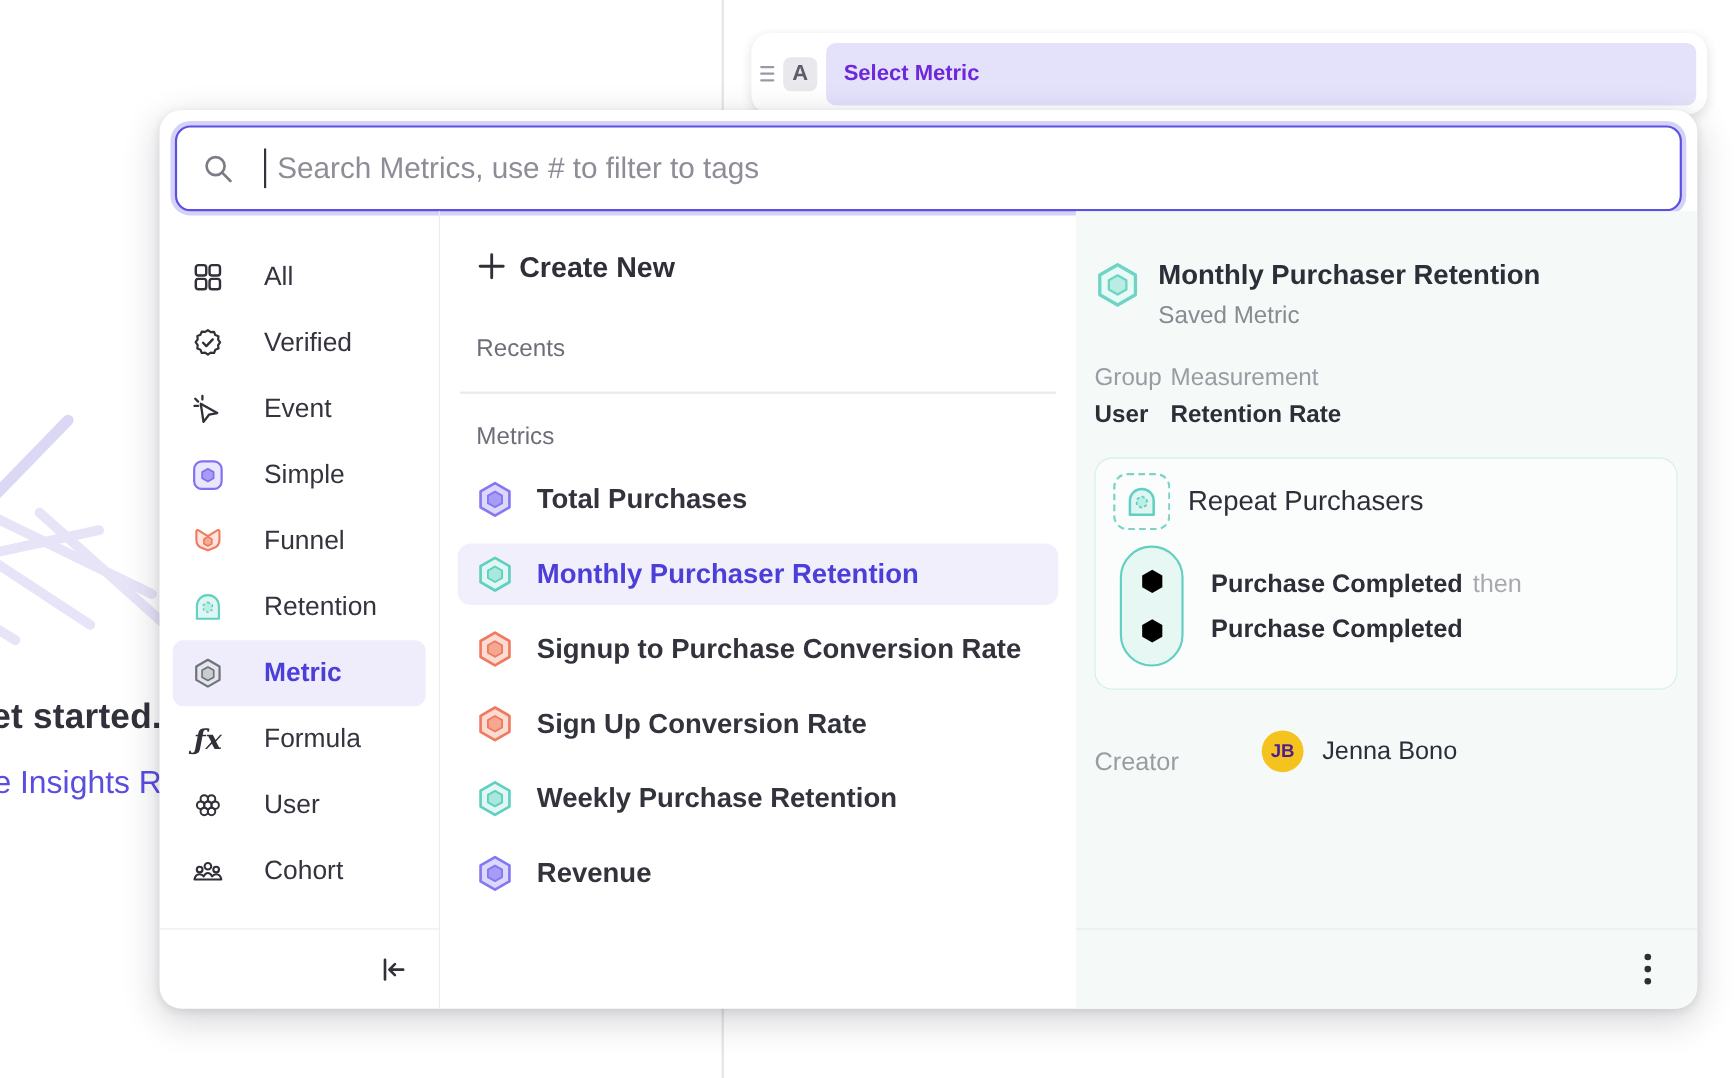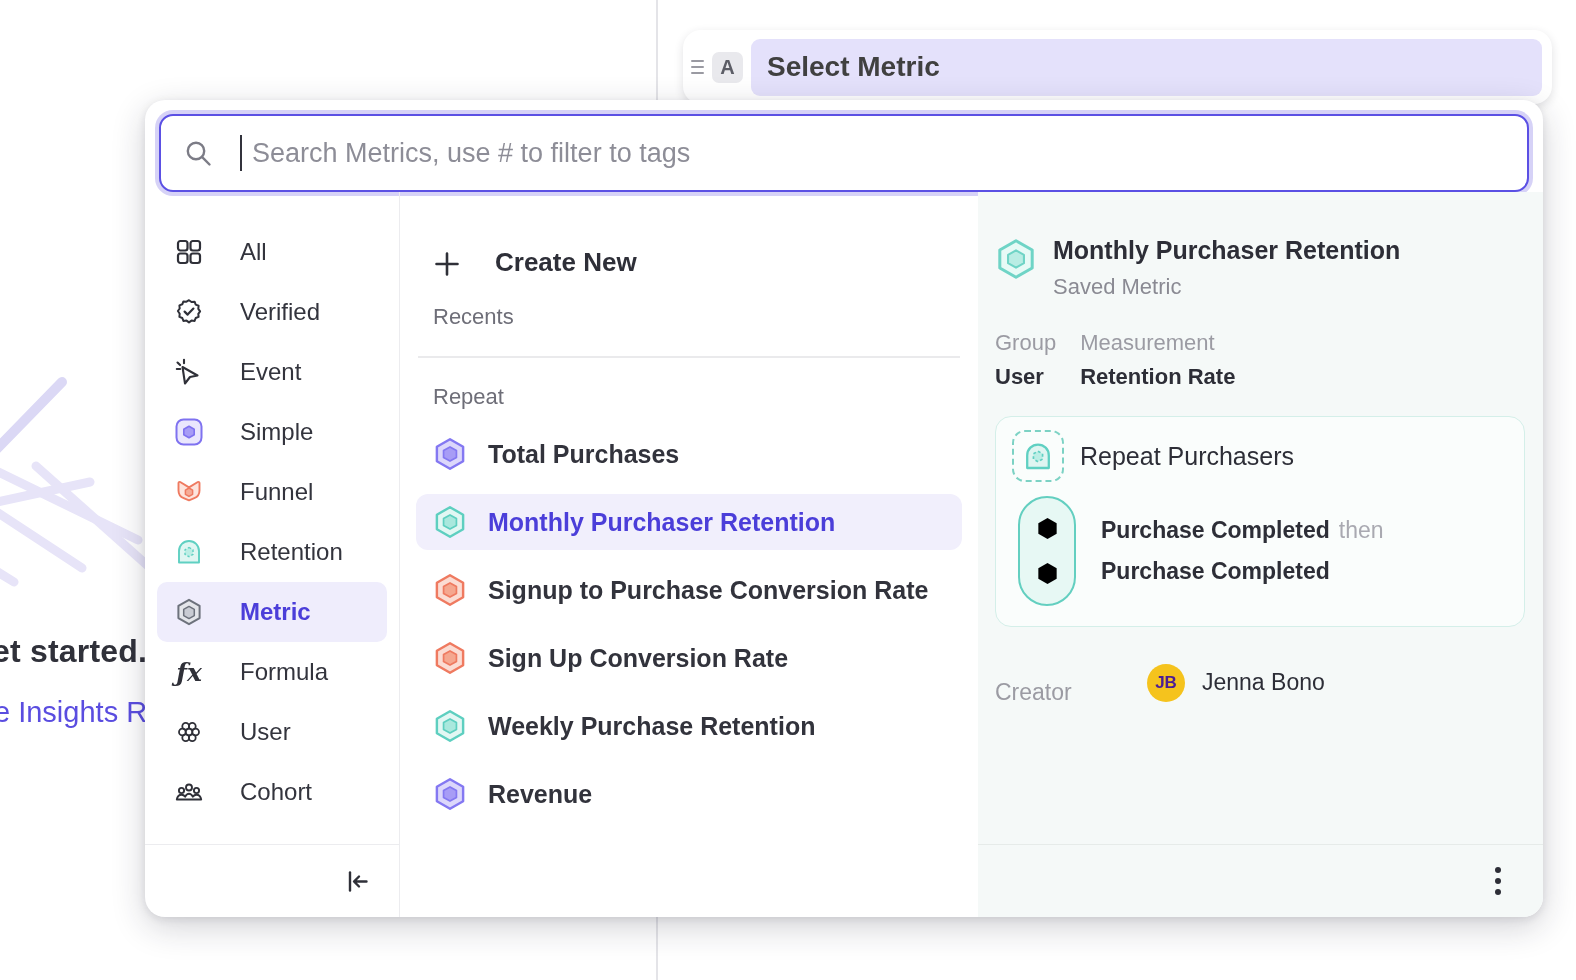--- a/index.html
+++ b/index.html
@@ -23,21 +23,21 @@
   .drag-handle { display:flex; flex-direction:column; gap:4px; width:15px; padding-left:2px; }
   .drag-handle i { display:block; height:2px; background:#9a9aa2; border-radius:1px; }
   .bar-badge {
     width:31px; height:31px; border-radius:7px; background:#e9e9ed;
     display:flex; align-items:center; justify-content:center;
     font-size:20px; font-weight:700; color:#5c5d66; flex:0 0 auto;
   }
   .bar-pill {
     flex:1; height:57px; background:#e4e1fb; border-radius:9px;
     display:flex; align-items:center; padding:0 16px;
-    font-size:28px; font-weight:700; color:#404040;text-align:center;
+    font-size:20px; font-weight:700; color:#6d28d9;text-align:center;
   }
 
   
   .modal {
     position:absolute; left:145px; top:100px; width:1398px; height:817px;
     background:#ffffff; border-radius:20px;
     box-shadow:0 10px 34px rgba(30,30,50,.20), 0 2px 8px rgba(30,30,50,.10);
     display:flex; flex-direction:column; overflow:hidden; z-index:2;
   }
   .search-wrap {
@@ -64,21 +64,21 @@
   .side-item.selected { background:#efedfc; color:#4b3ed9; font-weight:600; }
   .side-item .ic { width:30px; height:30px; flex:0 0 auto; }
   .icon-fx { width:30px; text-align:center; font:italic 600 25px "DejaVu Serif", serif; color:#2f3038; }
   .side-foot {
     border-top:1px solid #ececef; height:73px; flex:0 0 auto;
     display:flex; align-items:center; justify-content:flex-end; padding:0 28px;
   }
 
   
   .mid { width:578px; flex:0 0 auto; padding-top:36px; display:flex; flex-direction:column; }
-  .create-row { display:flex; align-items:flex-end; gap:34px; padding:0 33px; height:50px;
+  .create-row { display:flex; align-items:flex-start; gap:11px; padding:0 33px; height:50px;
     font-size:26px; font-weight:600; color:#2e2f38; cursor:pointer; }
   .sec-label { padding:0 33px; margin-top:26px; font-size:22px; font-weight:500; color:#6e6e78; }
   .m-item {
     display:flex; align-items:center; gap:21px; margin:16px 16px 0; padding:0 17px; height:56px;
     border-radius:12px; font-size:25px; font-weight:600; color:#32333c; cursor:pointer; white-space:nowrap;
   }
   .m-item.selected { background:#f1effc; color:#4b3ed9; }
   .m-item + .m-item { margin-top:12px; }
   .mid-divider { height:2px; background:#eaeaec; margin:26px 18px 0; }
   .hex { width:34px; height:34px; flex:0 0 auto; }
@@ -88,21 +88,21 @@
   .hex-outer { fill:var(--hf); stroke:var(--hs); stroke-width:2; stroke-linejoin:round; }
   .hex-inner { fill:var(--hif); stroke:var(--hs); stroke-width:1.4; stroke-linejoin:round; }
 
   
   .right { flex:1; background:#f5f9f8; display:flex; flex-direction:column; min-width:0; }
   .details { flex:1; padding:44px 18px 0 17px; }
   .d-head { display:flex; gap:16px; }
   .d-hex { width:42px; height:42px; margin-top:2px; flex:0 0 auto; --hs:#6fd4c6; --hf:#e7faf6; --hif:#b9ede4; }
   .d-title { font-size:25px; font-weight:700; color:#2d2e37; }
   .d-sub { margin-top:9px; font-size:22px; color:#8a8a93; }
-  .d-meta { display:flex; gap:24px; margin-top:30px; }
+  .d-meta { display:flex; gap:8px; margin-top:30px; }
   .d-meta .lab { font-size:22px; color:#9b9ba3; }
   .d-meta .val { margin-top:8px; font-size:22px; font-weight:700; color:#2d2e37; }
   .def-card {
     margin-top:26px; background:#fafdfc; border:1px solid #d4efe9; border-radius:16px;
     padding:13px 16px 20px;
   }
   .def-head { display:flex; align-items:center; gap:16px; }
   .def-dashed {
     width:52px; height:52px; border:2px dashed #7cd2c4; border-radius:13px;
     display:flex; align-items:center; justify-content:center; flex:0 0 auto;
@@ -293,21 +293,21 @@
           <path d="M14 3.5v21 M3.5 14h21" stroke="#2f3038" stroke-width="2.6" stroke-linecap="round"></path>
         </svg>
         <span>Create New</span>
       </div>
 
       <div class="sec-label">Recents</div>
 
 
       <div class="mid-divider"></div>
 
-      <div class="sec-label">Repeat</div>
+      <div class="sec-label">Metrics</div>
 
       <div class="m-item">
         <svg class="hex purple">
             <use href="#hexbadge"></use>
           </svg>
         <span>Total Purchases</span>
       </div>
 
       <div class="m-item selected">
         <svg class="hex teal">

